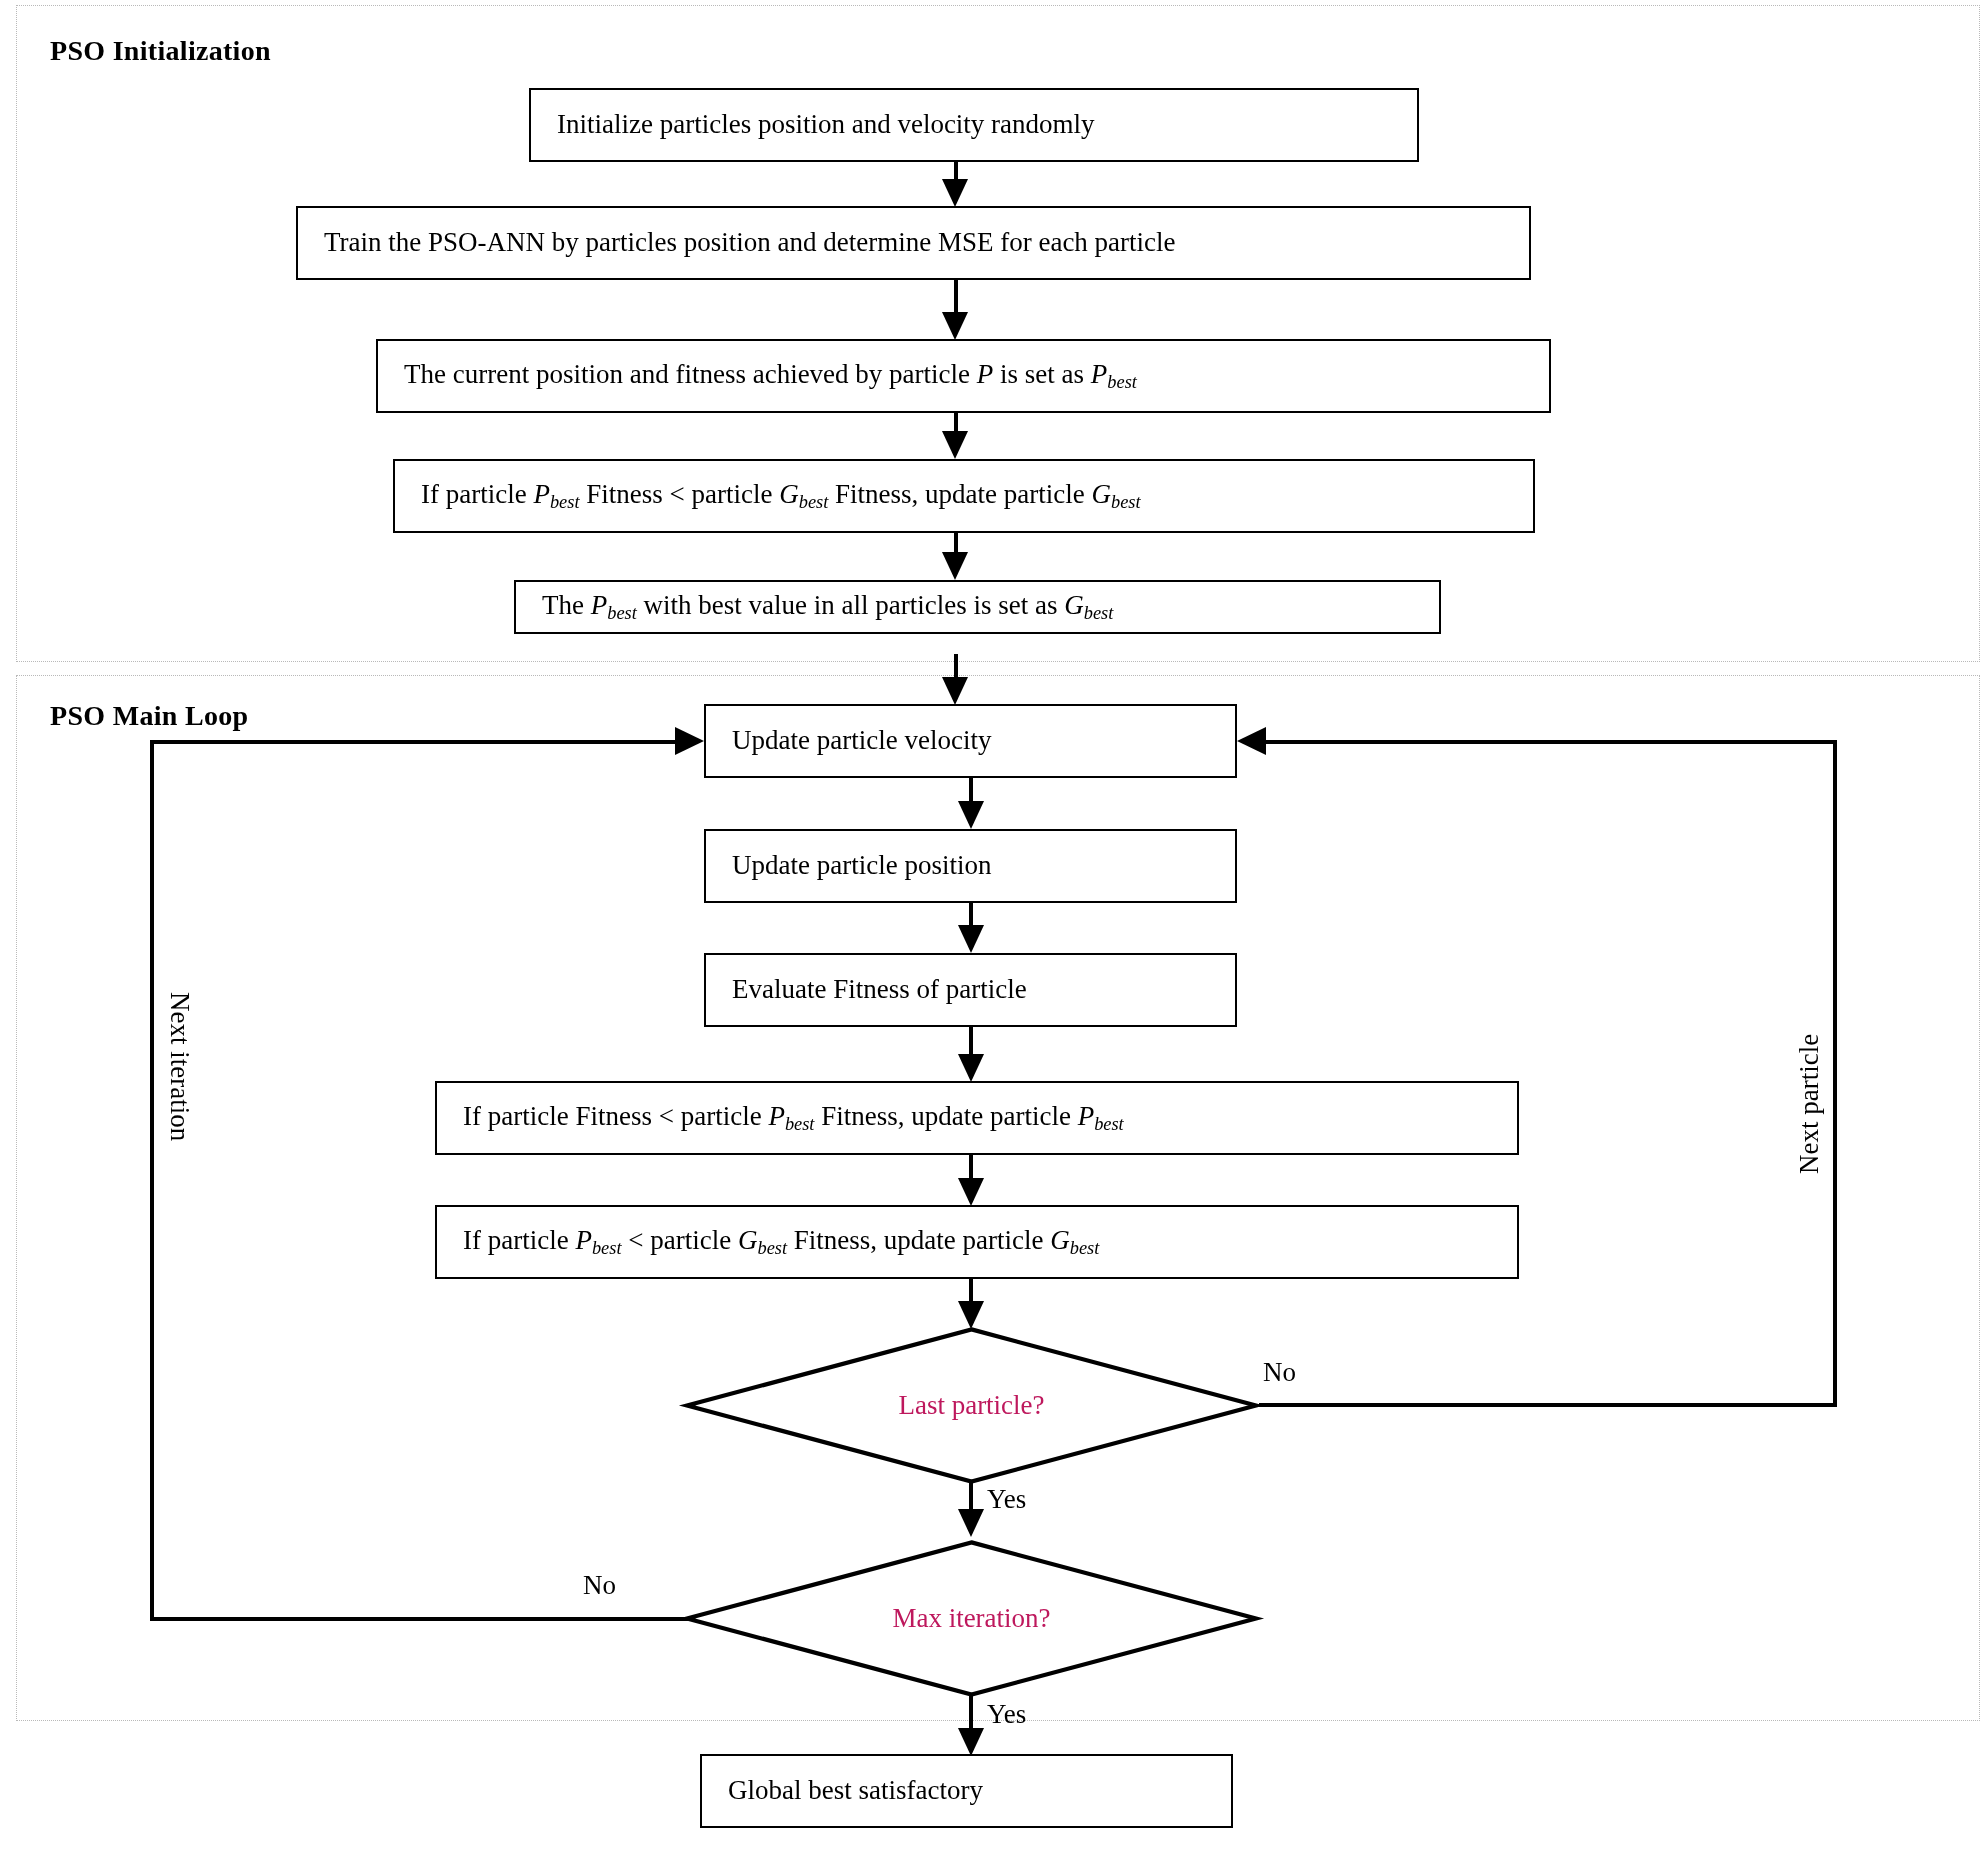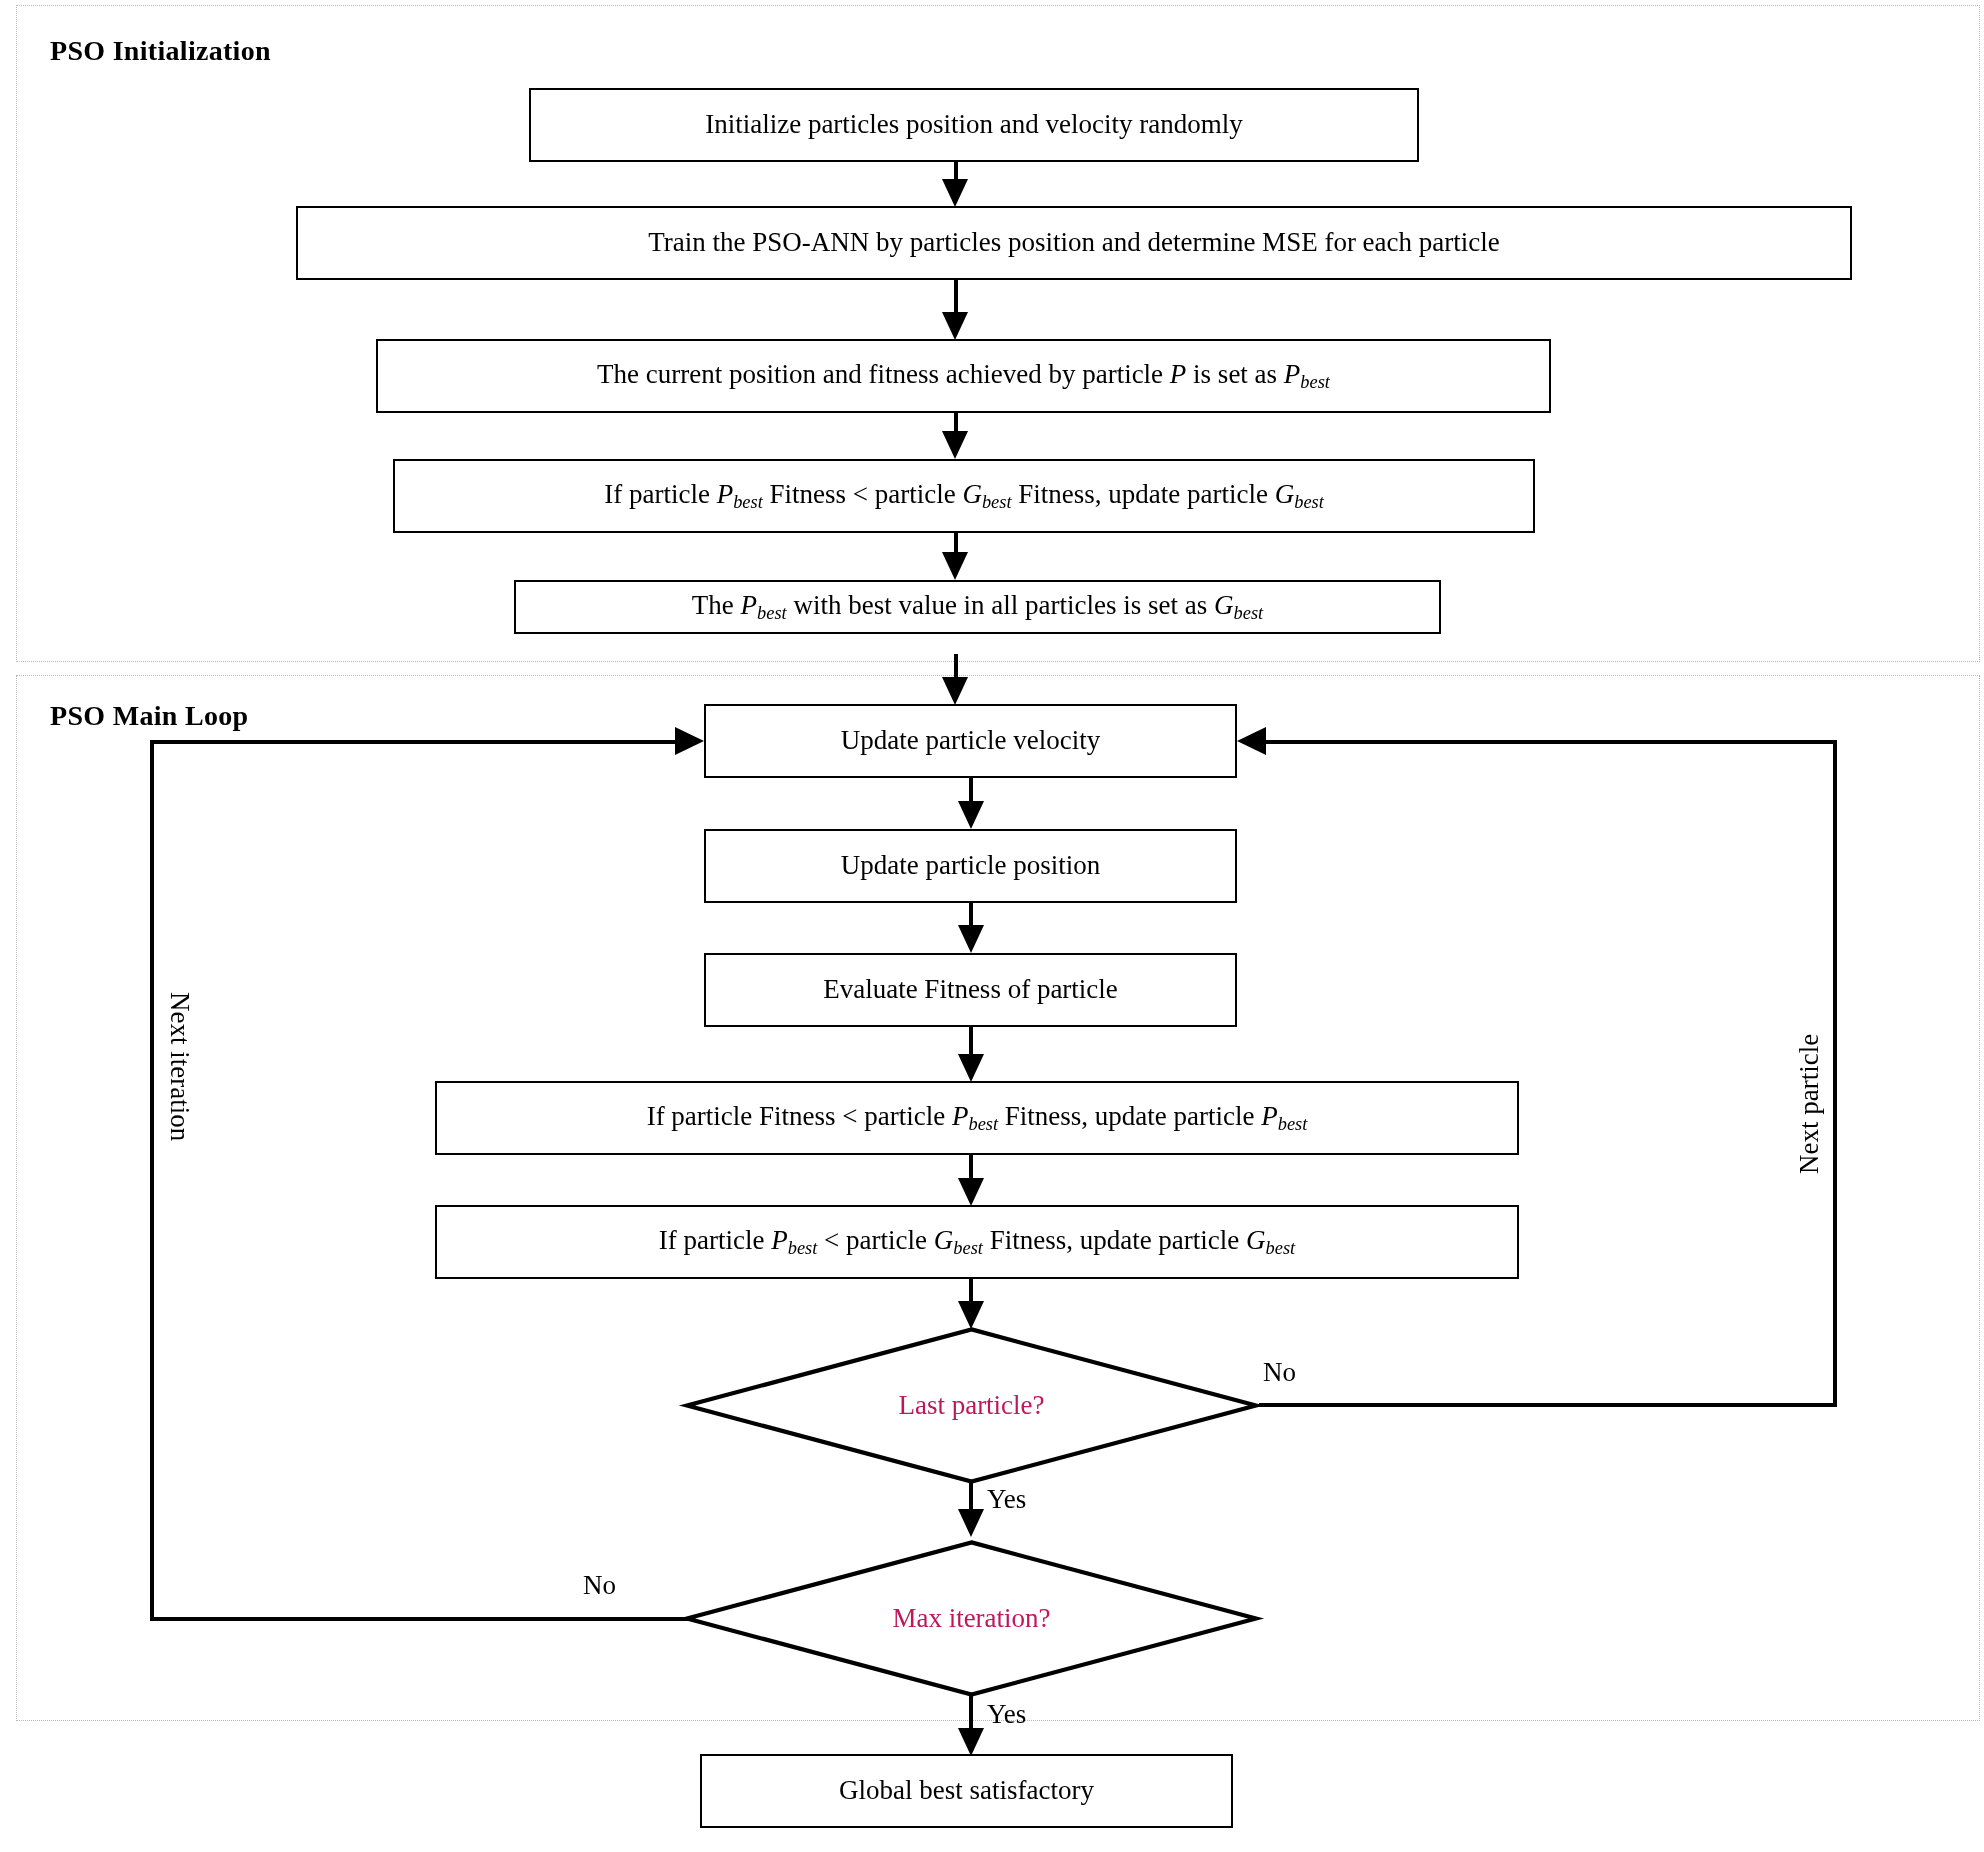--- a/index.html
+++ b/index.html
@@ -37,21 +37,21 @@
   }
 
   
   .node {
     position: absolute;
     box-sizing: border-box;
     border: 2.4px solid #000;
     background: #ffffff;
     display: flex;
     align-items: center;
-    justify-content: center;
+    justify-content: flex-start;
     text-align: center;
     font-size: 27px;
     line-height: 1.1;
     color: #000;
     padding: 0 26px;
   }
   .node .txt { white-space: nowrap; }
 
   
   .var { font-style: italic; }
@@ -152,21 +152,21 @@
   <div class="panel" style="left:15.7px; top:4.8px; width:1964px; height:657px;"></div>
   <div class="panel" style="left:15.7px; top:675px; width:1964px; height:1046px;"></div>
 
   <div class="panel-title" style="left:50px; top:35px;">PSO Initialization</div>
   <div class="panel-title" style="left:50px; top:700px;">PSO Main Loop</div>
 
   <div class="node" style="left:529px; top:88px; width:890px; height:74px;">
     <span class="txt">Initialize particles position and velocity randomly</span>
   </div>
 
-  <div class="node" style="left:296px; top:206px; width:1556px; height:74px;">
+  <div class="node" style="left:296px; top:206px; width:1235px; height:74px;">
     <span class="txt">Train the PSO-ANN by particles position and determine MSE for each particle</span>
   </div>
 
   <div class="node" style="left:376px; top:339px; width:1175px; height:74px;">
     <span class="txt"><span>The current position and fitness achieved by particle </span><span class="var">P</span><span> is set as </span><span class="var"><span>P</span><sub>best</sub></span></span>
   </div>
 
   <div class="node" style="left:393px; top:459px; width:1142px; height:74px;">
     <span class="txt"><span>If particle </span><span class="var"><span>P</span><sub>best</sub></span><span> Fitness &lt; particle </span><span class="var"><span>G</span><sub>best</sub></span><span> Fitness, update particle </span><span class="var"><span>G</span><sub>best</sub></span></span>
   </div>

